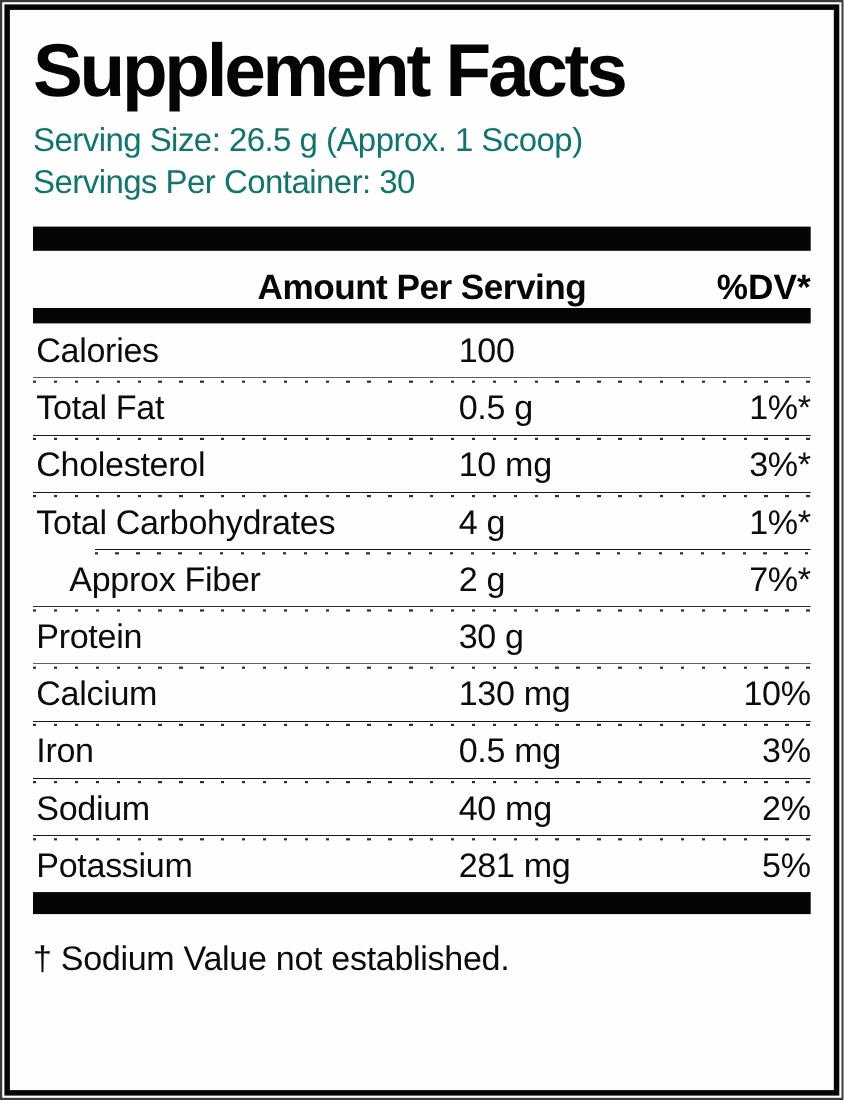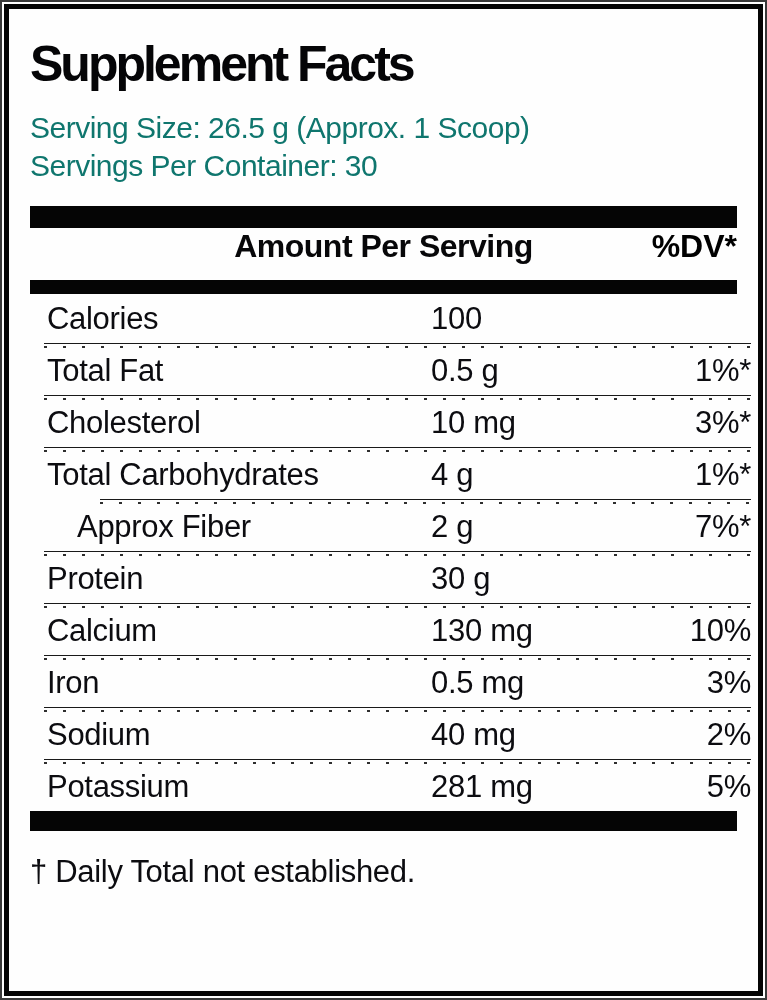--- a/index.html
+++ b/index.html
@@ -21,21 +21,21 @@
   }
   .label-inner {
     width: 100%;
     height: 100%;
     border: 5px solid #050505;
     padding: 0 21px;
     background: #fefefe;
   }
 
   .title {
-    font-size: 50px;
+    font-size: 68px;
     font-weight: 700;
     letter-spacing: -3px;
     line-height: 74px;
     margin-top: 18px;
     white-space: nowrap;
     color: #050507;
   }
 
   .serving-block {
     margin-top: 8px;
@@ -53,38 +53,38 @@
     width: 100%;
   }
   .bar-thick { height: 22px; margin-top: 21px; }
   .bar-mid   { height: 14px; }
   .bar-bottom{ height: 20px; }
 
   .col-header {
     position: relative;
     height: 52px;
     display: flex;
-    align-items: flex-start;
+    align-items: flex-end;
     justify-content: center;
   }
   .col-header .amount-head {
     font-size: 32px;
     font-weight: 700;
     letter-spacing: -0.5px;
     color: #070709;
   }
   .col-header .dv-head {
     position: absolute;
     right: 0;
     font-size: 32px;
     font-weight: 700;
     color: #000000;
   }
 
-  .rows { width: 100%; margin-left: 14px; }
+  .rows { width: 100%; }
   .divider {
     height: 3px;
     background: #191919;
     border-bottom: 2px solid transparent;
     background-clip: padding-box;
     position: relative;
   }
   .divider::after {
     content: "";
     position: absolute;
@@ -224,17 +224,17 @@
   <div class="row">
     <span class="rlabel">Potassium</span>
     <span class="ramount">281 mg</span>
     <span class="rdv">5%</span>
   </div>
 </div>
 
     <div class="bar bar-bottom"></div>
 
     <div class="footnotes">
-      <div class="fn fn-dagger">† Daily Total not established.</div>
+      <div class="fn fn-dagger">† Sodium Value not established.</div>
     </div>
 
   </div>
 </div>
 
 </body></html>

